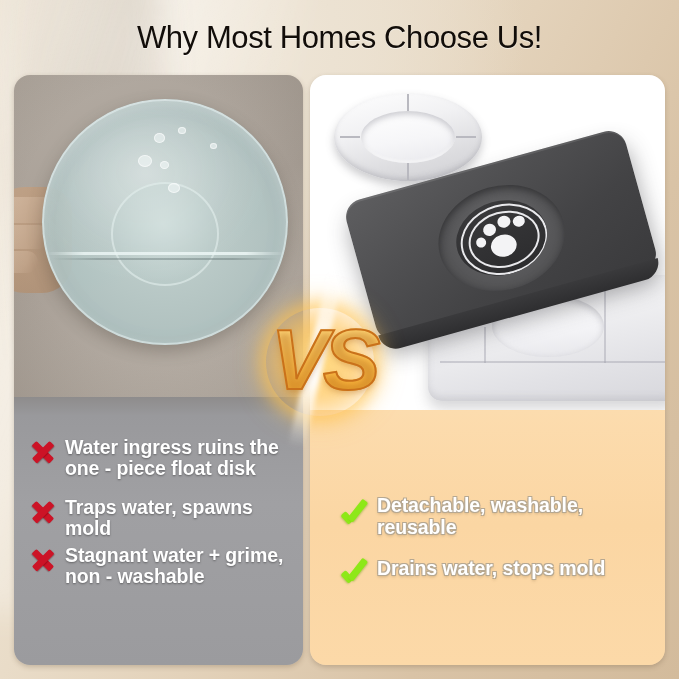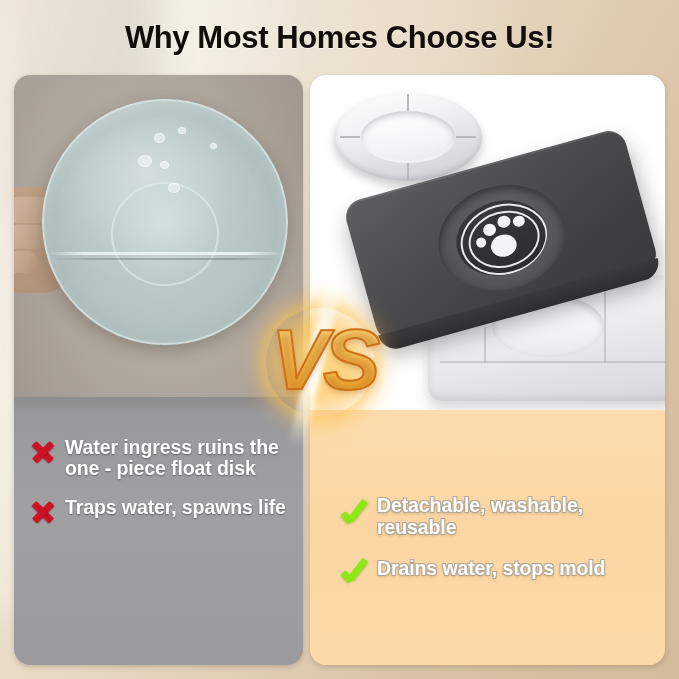--- a/index.html
+++ b/index.html
@@ -29,21 +29,21 @@
     position:absolute;left:3%;top:-14%;width:22%;height:66%;
     background:linear-gradient(112deg, rgba(120,98,72,0) 0%, rgba(120,98,72,.17) 50%, rgba(120,98,72,0) 100%);
     transform:rotate(-4deg);
     filter:blur(16px);
   }
 
   
   .title{
     position:absolute;left:0;right:0;top:20px;
     text-align:center;
-    font-size:31px;font-weight:bold;
+    font-size:31px;font-weight:normal;
     letter-spacing:-.4px;
     color:#120d09;
     text-shadow:0 1px 0 rgba(255,255,255,.55);
     white-space:nowrap;
   }
 
   
   .col{
     position:absolute;
     border-radius:16px;
@@ -288,23 +288,32 @@
           <div class="txt">Water ingress ruins the one - piece float disk</div>
         </div>
 
         <div class="item" style="top:100px;">
           <div class="mark">
             <div class="xmark">
                 <i></i>
                 <i></i>
               </div>
           </div>
-          <div class="txt">Traps water, spawns life</div>
-        </div>
-
+          <div class="txt">Traps water, spawns mold</div>
+        </div>
+
+        <div class="item" style="top:148px;">
+          <div class="mark">
+            <div class="xmark">
+                <i></i>
+                <i></i>
+              </div>
+          </div>
+          <div class="txt">Stagnant water + grime, non - washable</div>
+        </div>
 
 
       </div>
     </div>
   </div>
 
   <div class="col col-right">
 
     <div class="photo photo-right">
 

